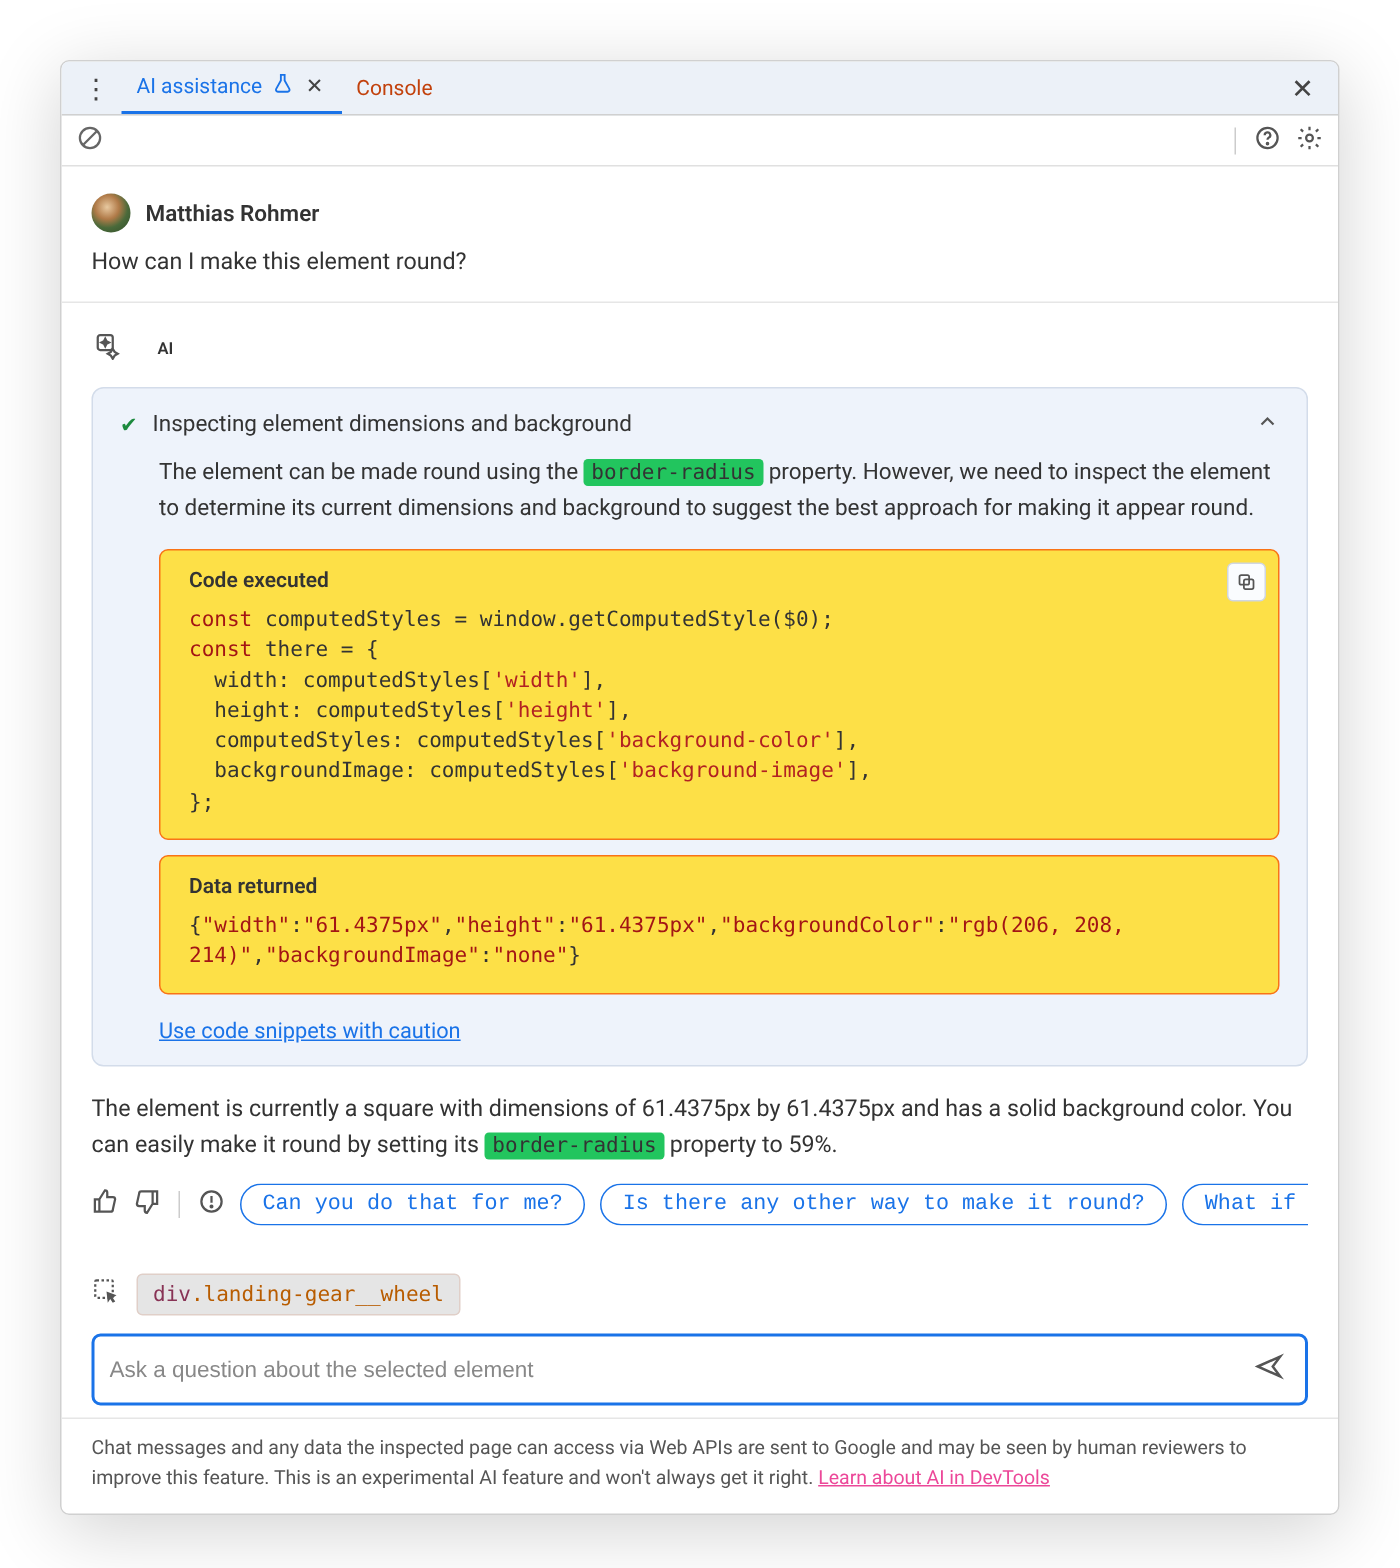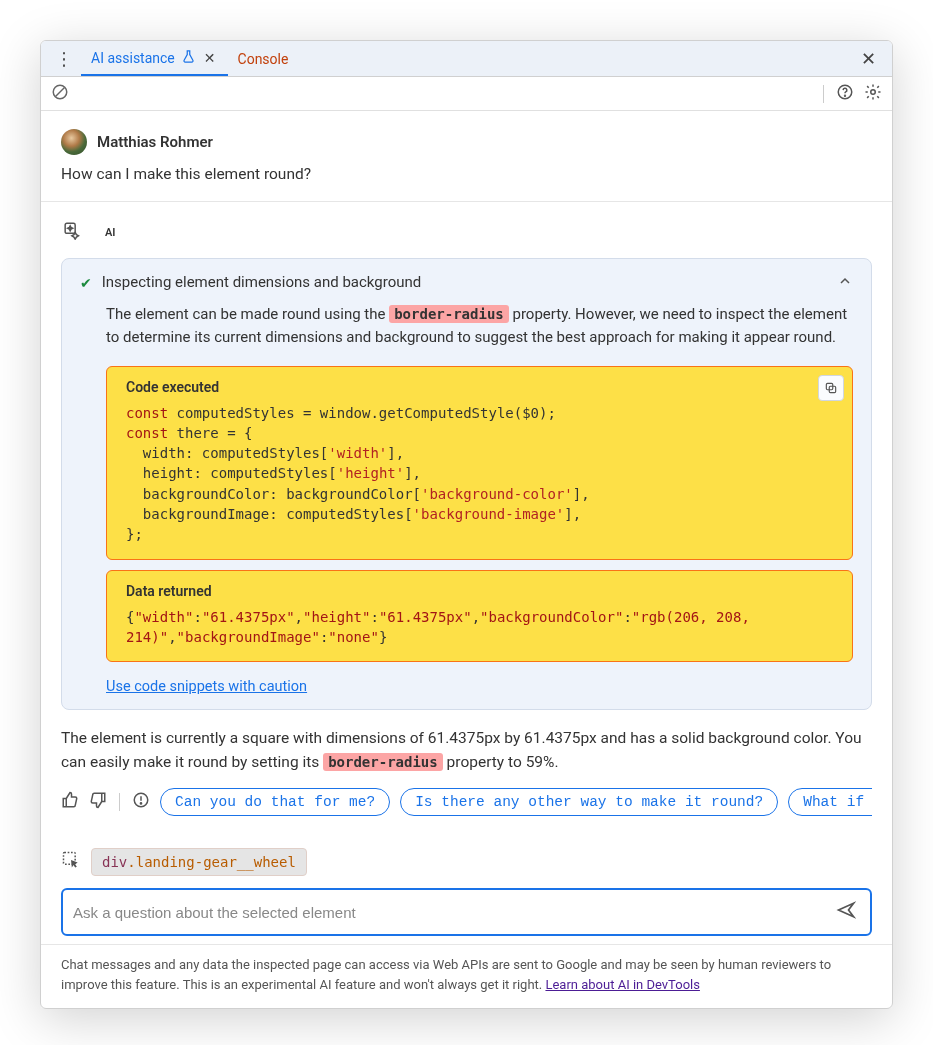--- a/index.html
+++ b/index.html
@@ -97,22 +97,22 @@
 .chevron-up {
   margin-left:auto;
   cursor:pointer;
 }
 .inspect-desc {
   font-size:15px; line-height:1.55; color:#333;
   margin-top:10px; margin-left:26px;
 }
 code.inline {
   font-family: ui-monospace, Menlo, Consolas, monospace;
-  background:#fca5a5; padding:1px 5px; border-radius:3px;
-  font-size:14px; color:#333;font-weight:bold;
+  background:#22c55e; padding:1px 5px; border-radius:3px;
+  font-size:14px; color:#333;
 }
 
 .code-card {
   background:#fde047;
   border:1px solid #f97316;
   border-radius:6px;
   margin:16px 0 0 26px;
   padding:12px 19px 14px;
   position:relative;
 }
@@ -171,21 +171,21 @@
 }
 .prompt-box input::placeholder { color:#888; }
 .send-btn { cursor:pointer; padding:4px; }
 .send-btn svg { width:20px; height:20px; }
 
 .footer {
   padding:10px 20px 14px;
   font-size:13px; color:#555; line-height:1.5;
   border-top:1px solid #e6e6e6;
 }
-.footer a { color:#4c1d95; text-decoration:underline;text-align:center; }
+.footer a { color:#ec4899; text-decoration:underline;text-align:center; }
 </style>
 </head>
 <body>
 
 <div class="panel">
 
   <div class="tabbar">
     <span class="dots">⋮</span>
     <div class="tab active">
       <span>AI assistance</span>
@@ -267,21 +267,21 @@
           <svg viewBox="0 0 24 24" fill="none" stroke="#555" stroke-width="2">
               <rect x="9" y="9" width="11" height="11" rx="2"></rect>
               <rect x="4" y="4" width="11" height="11" rx="2"></rect>
             </svg>
         </div>
         <div class="code-card-title">Code executed</div>
         <pre><span class="tok-kw">const</span><span> computedStyles = window.getComputedStyle($0);</span>
 <span class="tok-kw">const</span><span> there = {</span>
 <span>  width: computedStyles[</span><span class="tok-str">'width'</span><span>],</span>
 <span>  height: computedStyles[</span><span class="tok-str">'height'</span><span>],</span>
-<span>  backgroundColor: backgroundColor[</span><span class="tok-str">'background-color'</span><span>],</span>
+<span>  computedStyles: computedStyles[</span><span class="tok-str">'background-color'</span><span>],</span>
 <span>  backgroundImage: computedStyles[</span><span class="tok-str">'background-image'</span><span>],</span>
 <span>};</span></pre>
       </div>
 
       <div class="code-card">
         <div class="code-card-title">Data returned</div>
         <pre><span>{</span><span class="tok-str2">"width"</span><span>:</span><span class="tok-str2">"61.4375px"</span><span>,</span><span class="tok-str2">"height"</span><span>:</span><span class="tok-str2">"61.4375px"</span><span>,</span><span class="tok-str2">"backgroundColor"</span><span>:</span><span class="tok-str2">"rgb(206, 208, 214)"</span><span>,</span><span class="tok-str2">"backgroundImage"</span><span>:</span><span class="tok-str2">"none"</span><span>}</span></pre>
       </div>
 
       <div class="caution-link">

